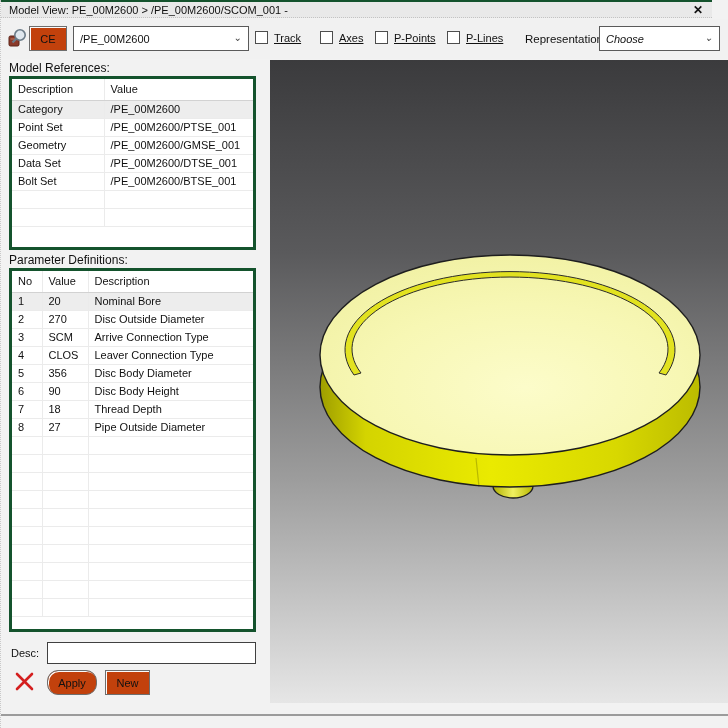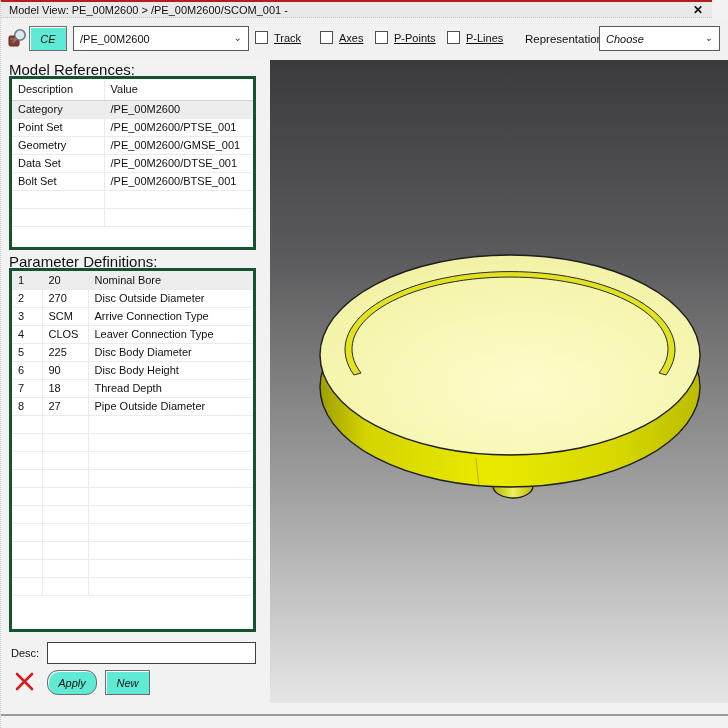--- a/index.html
+++ b/index.html
@@ -1,41 +1,41 @@
 <!DOCTYPE html>
 <html><head>
 <meta charset="utf-8">
 <style>
   html,body{margin:0;padding:0;background:#d9d9d9;}
   *{box-sizing:border-box;font-family:"Liberation Sans",sans-serif;}
   #win{position:relative;width:728px;height:728px;background:#f2f2f2;overflow:hidden;
        border-left:1px dotted #c9c9c9;}
   
   #titlebar{position:absolute;left:0;top:0;width:711px;height:18px;background:#e9e9e9;
-            border-top:2px solid #b91c1c;border-bottom:1px dotted #c3c3c3;}
+            border-top:2px solid #14532d;border-bottom:1px dotted #c3c3c3;}
   #titlebar .t{position:absolute;left:8px;top:2px;font-size:11px;color:#111;}
   #close{position:absolute;right:9px;top:1px;font-size:12px;font-weight:bold;color:#111;cursor:pointer;line-height:14px;}
   
   #toolbar{position:absolute;left:0;top:19px;width:728px;height:40px;background:#f1f1f1;}
-  .btn{background:#5eead4;border:1px solid #6e6e6e;font-size:11px;color:#111;
+  .btn{background:#c2410c;border:1px solid #6e6e6e;font-size:11px;color:#111;
        display:flex;align-items:center;justify-content:center;
-       box-shadow:inset 1px 1px 0 #fbfbfb;font-style:italic;}
+       box-shadow:inset 1px 1px 0 #fbfbfb;}
   #ce-btn{position:absolute;left:28px;top:7px;width:38px;height:25px;}
   .combo{position:absolute;top:7px;height:25px;background:#fff;border:1px solid #5a5a5a;
          font-size:11px;color:#111;display:flex;align-items:center;padding:0 6px;}
   .combo .chev{position:absolute;right:6px;top:5px;color:#444;font-size:10px;}
   #el-combo{left:72px;width:176px;}
   #rep-combo{left:598px;width:121px;font-style:italic;}
   .cbgroup{position:absolute;top:12px;display:flex;align-items:center;gap:6px;}
   .cb{width:13px;height:13px;background:#fff;border:1px solid #4d4d4d;}
   .cbl{font-size:11px;color:#111;text-decoration:underline;}
   #rep-label{position:absolute;left:512px;top:14px;font-size:11.5px;color:#111;padding-left:12px;}
   #tool-icon{position:absolute;left:6px;top:8px;width:22px;height:22px;}
   
-  .seclabel{position:absolute;left:8px;font-size:15px;color:#111;}
+  .seclabel{position:absolute;left:8px;font-size:12px;color:#111;}
   .tblwrap{position:absolute;left:8px;width:247px;background:#fff;border:3px solid #14532d;overflow:hidden;}
   table{border-collapse:collapse;width:100%;table-layout:fixed;}
   td{font-size:11px;color:#111;padding:0 6px;height:18px;border-bottom:1px solid #ebebeb;
      border-right:1px solid #ebebeb;white-space:nowrap;overflow:hidden;}
   td:last-child{border-right:none;}
   tr.hdr td{height:21px;border-bottom:1px solid #d2d2d2;}
   tr.hl td{background:#ededed;}
   #refs-tbl{top:76px;height:174px;}
   #param-tbl{top:268px;height:364px;}
   
@@ -143,20 +143,25 @@
 
   <span class="seclabel" style="top:253px">Parameter Definitions:</span>
   <div class="tblwrap" id="param-tbl">
     <table>
       <colgroup>
           <col style="width:30px">
           <col style="width:46px">
           <col>
         </colgroup>
       <tbody>
+          <tr class="hdr">
+        <td>No</td>
+        <td>Value</td>
+        <td>Description</td>
+      </tr>
       <tr class="hl">
         <td>1</td>
             <td>20</td>
             <td>Nominal Bore</td>
           </tr>
       <tr>
         <td>2</td>
             <td>270</td>
             <td>Disc Outside Diameter</td>
           </tr>
@@ -165,21 +170,21 @@
             <td>SCM</td>
             <td>Arrive Connection Type</td>
           </tr>
       <tr>
         <td>4</td>
             <td>CLOS</td>
             <td>Leaver Connection Type</td>
           </tr>
       <tr>
         <td>5</td>
-            <td>225</td>
+            <td>356</td>
             <td>Disc Body Diameter</td>
           </tr>
       <tr>
         <td>6</td>
             <td>90</td>
             <td>Disc Body Height</td>
           </tr>
       <tr>
         <td>7</td>
             <td>18</td>

